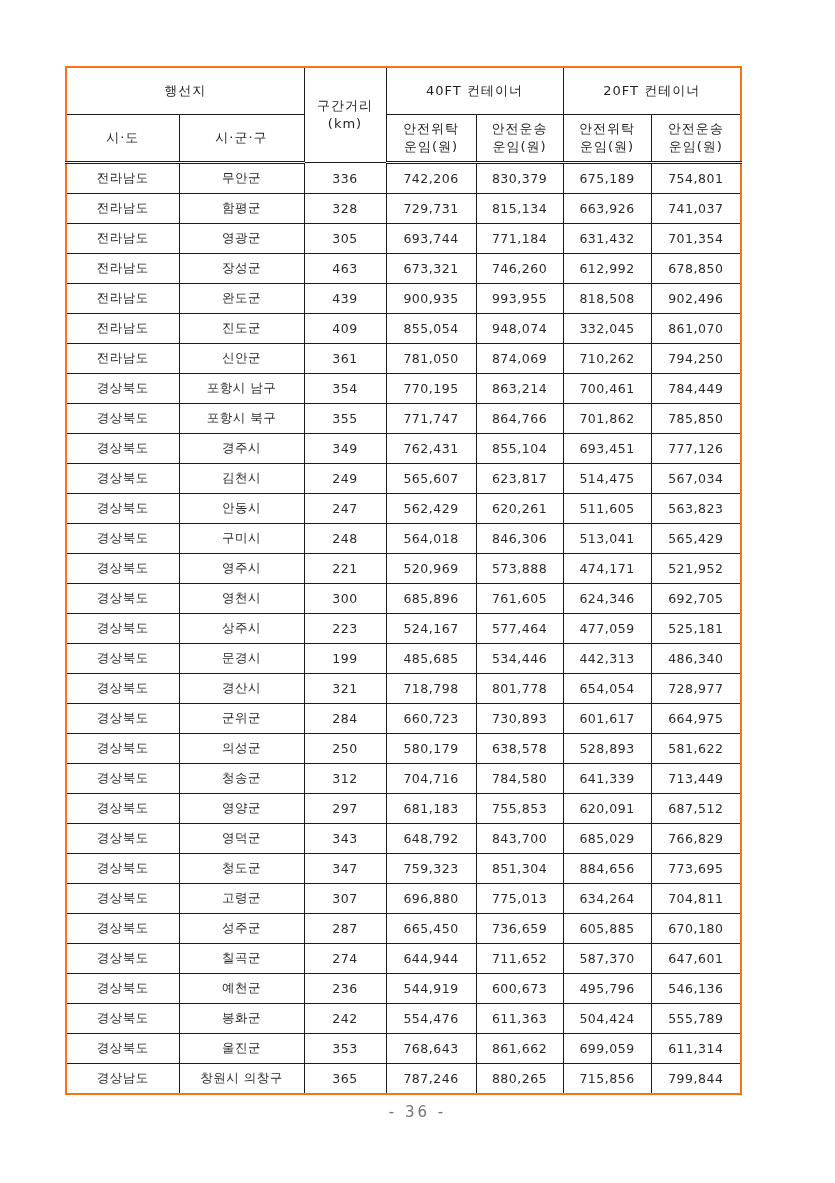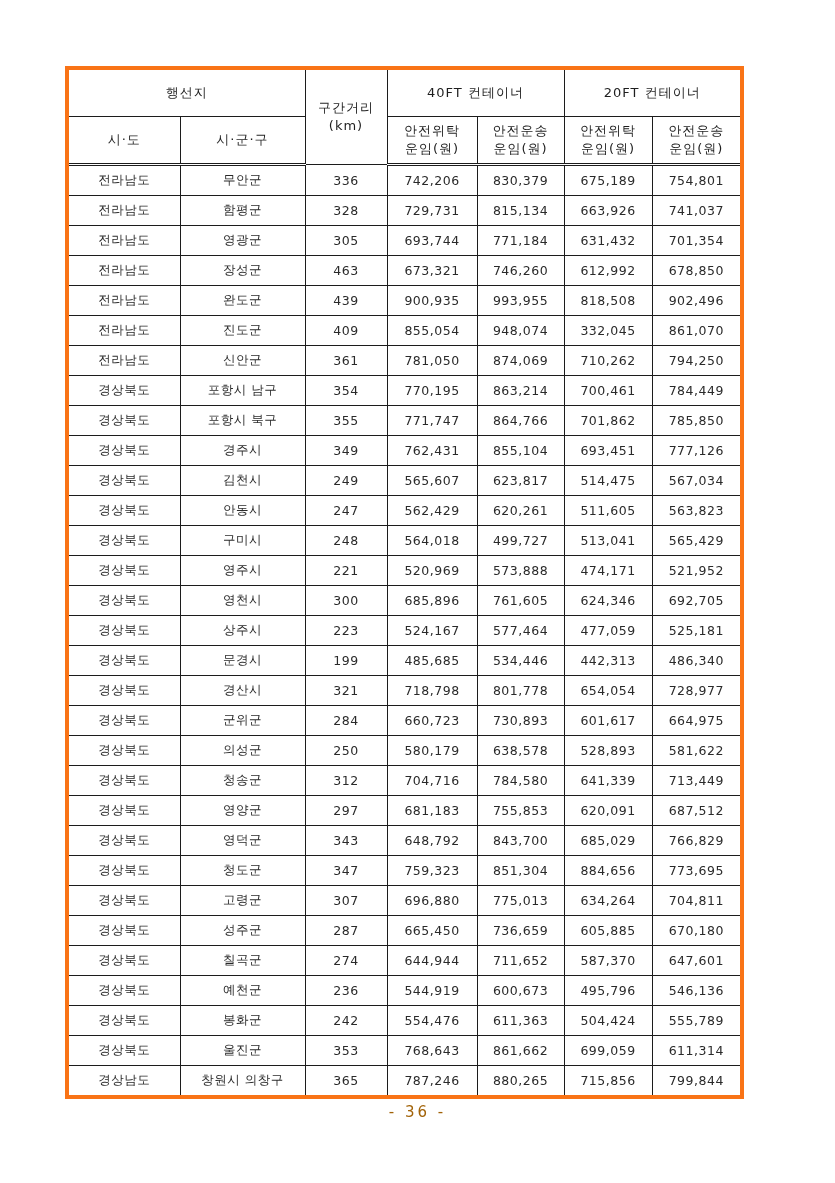--- a/index.html
+++ b/index.html
@@ -27,21 +27,21 @@
   table.fare-table th,
   table.fare-table td {
     border: 1px solid #1c1c1c;
     text-align: center;
     vertical-align: middle;
     padding: 0 2px;
     overflow: hidden;
     white-space: nowrap;
   }
   
-  table.fare-table { border: 4px solid #f97316; }
+  table.fare-table { border: 2px solid #f97316; }
   thead th {
     font-weight: normal;
     font-size: 13px;
     height: 46px;
     letter-spacing: 1px;
     color: #1e1e1e;
     line-height: 1.35;
   }
   thead tr.subhead th { border-bottom: 3px double #1c1c1c; }
   tbody td {
@@ -50,21 +50,21 @@
     color: #2a2a2a;
     letter-spacing: 0.5px;
   }
   .footer {
     position: absolute;
     left: 0; top: 1103px;
     width: 100%;
     text-align: center;
     font-size: 15px;
     letter-spacing: 3px;
-    color: #a16207;
+    color: #737373;
   }
 </style>
 </head>
 <body>
 
 <div class="page">
 
   <table class="fare-table">
     <colgroup>
       <col style="width:113px">
@@ -213,21 +213,21 @@
           <td>562,429</td>
           <td>620,261</td>
           <td>511,605</td>
           <td>563,823</td>
         </tr>
         <tr>
           <td>경상북도</td>
           <td>구미시</td>
           <td>248</td>
           <td>564,018</td>
-          <td>499,727</td>
+          <td>846,306</td>
           <td>513,041</td>
           <td>565,429</td>
         </tr>
         <tr>
           <td>경상북도</td>
           <td>영주시</td>
           <td>221</td>
           <td>520,969</td>
           <td>573,888</td>
           <td>474,171</td>

